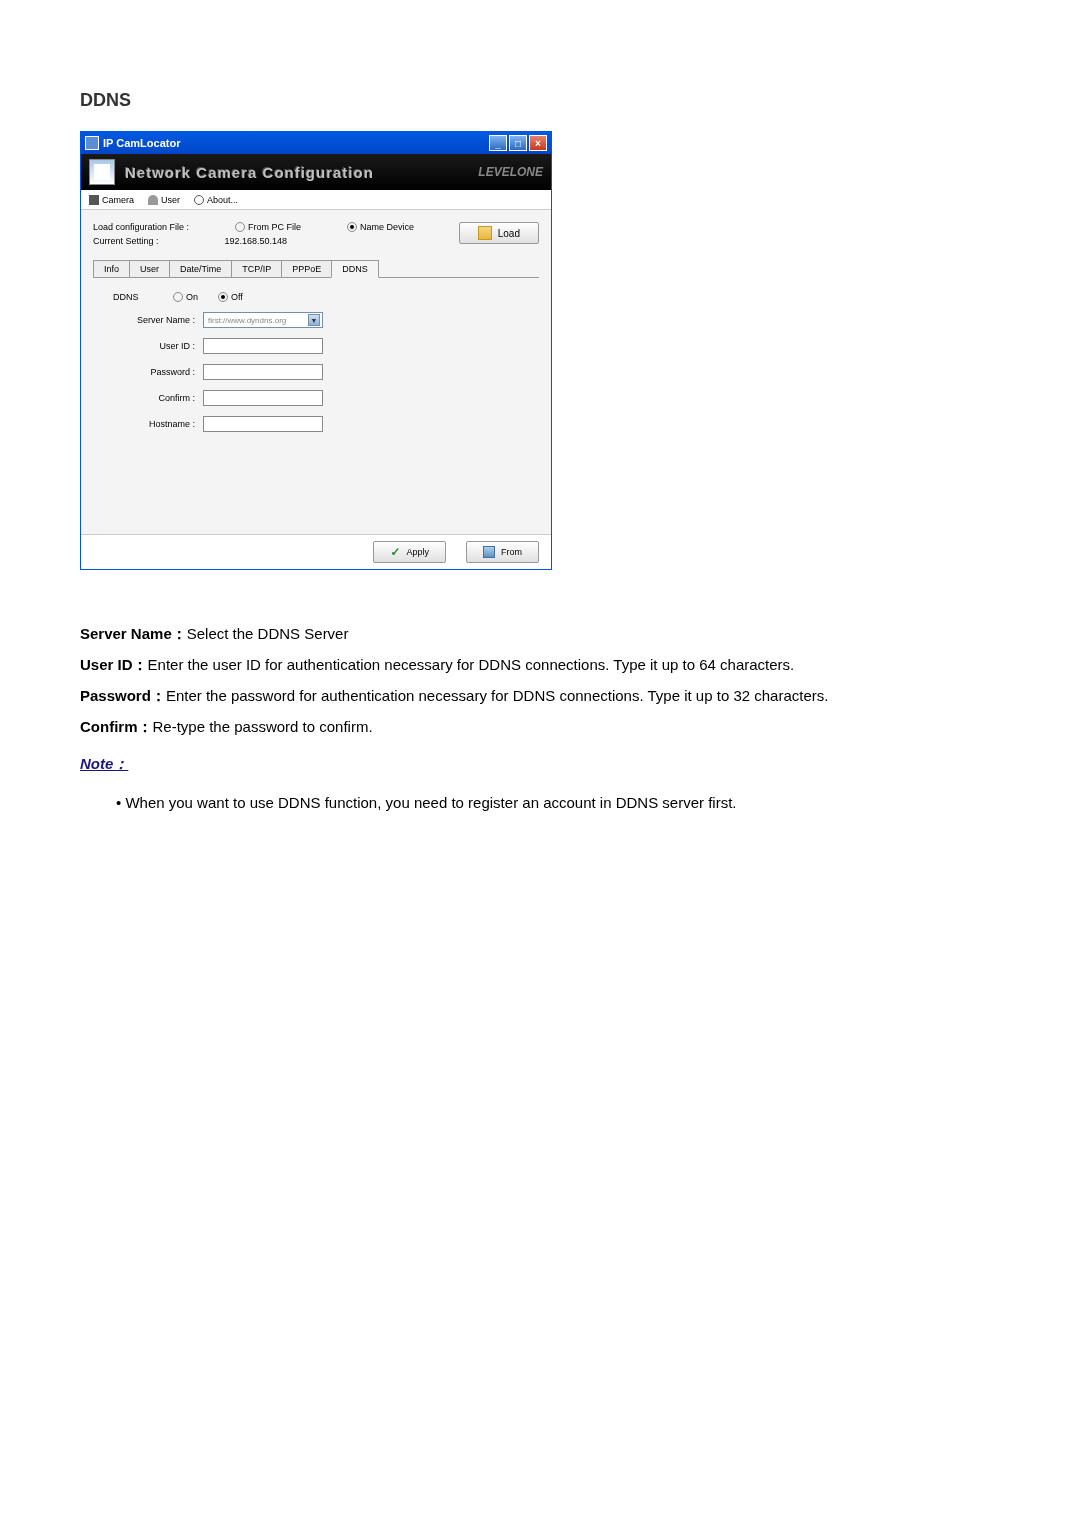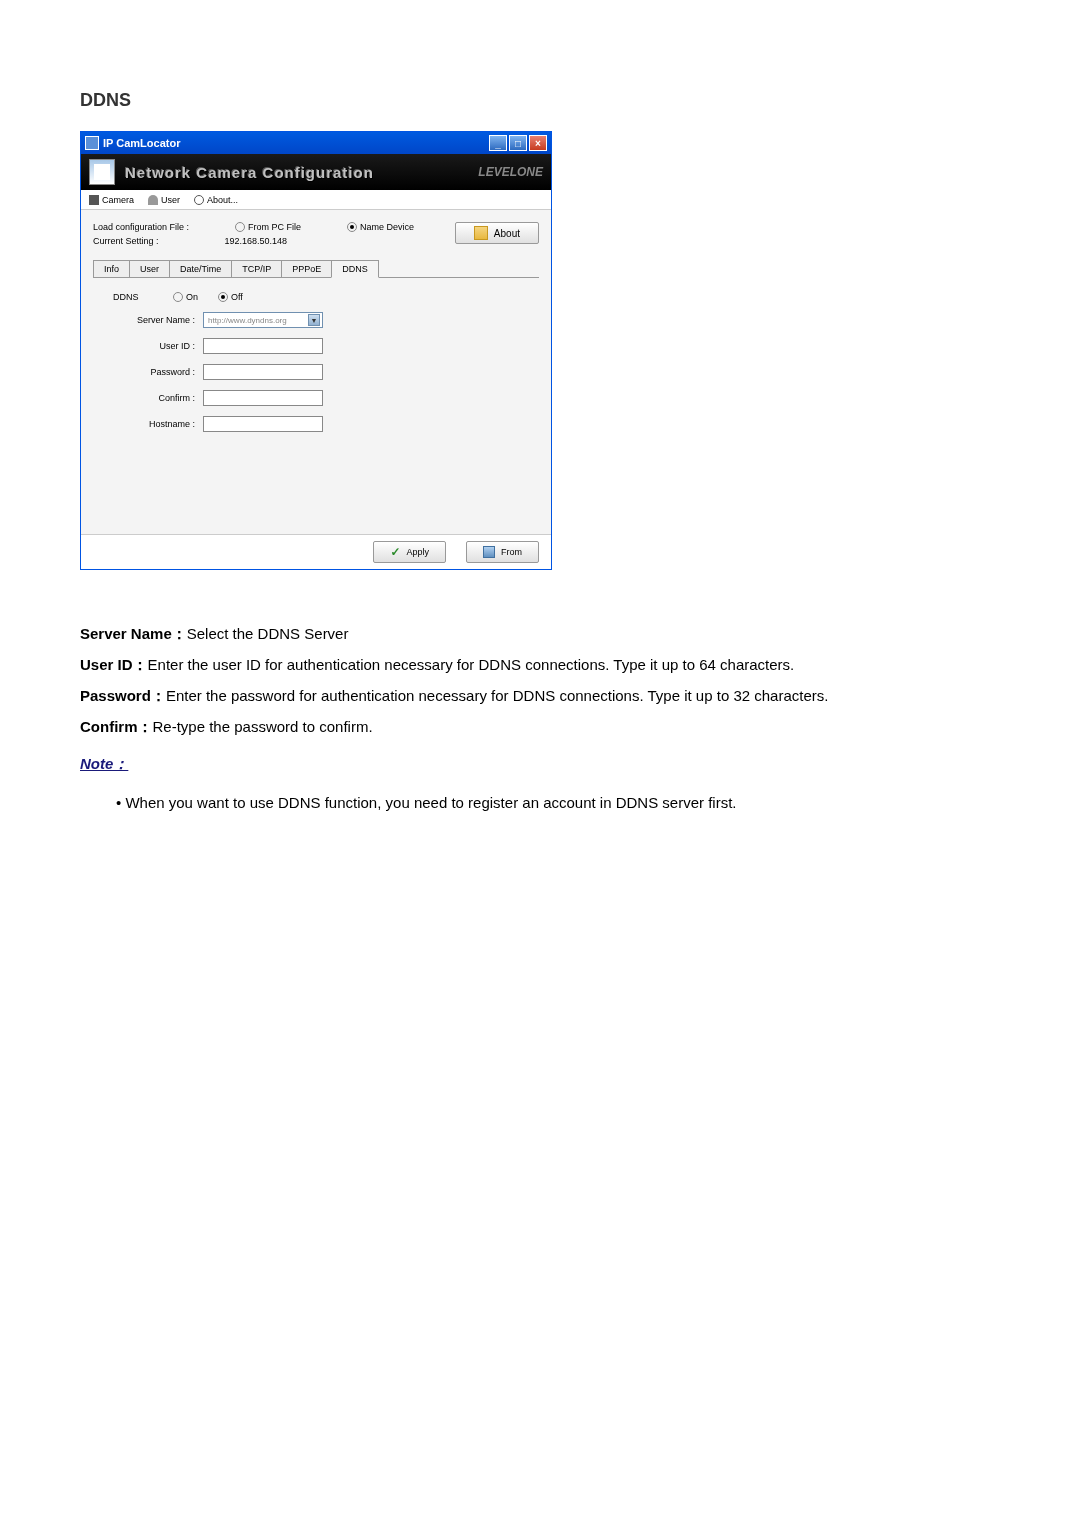--- a/index.html
+++ b/index.html
@@ -125,21 +125,21 @@
             <span>Name Device</span>
           </span>
         </div>
         <div class="load-row">
           <span>Current Setting :</span>
           <span style="margin-left:20px">192.168.50.148</span>
         </div>
       </div>
       <div class="load-btn">
         <span class="btn-icon folder-icon"></span>
-        <span>About</span>
+        <span>Load</span>
       </div>
     </div>
 
     <div class="tabs">
       <div class="tab">Info</div>
       <div class="tab">User</div>
       <div class="tab">Date/Time</div>
       <div class="tab">TCP/IP</div>
       <div class="tab">PPPoE</div>
       <div class="tab active">DDNS</div>
@@ -155,21 +155,21 @@
           </span>
           <span class="radio">
             <span class="radio-circle checked"></span>
             <span>Off</span>
           </span>
         </div>
       </div>
       <div class="form-row">
         <span class="form-label">Server Name :</span>
         <div class="form-select">
-          <span>http://www.dyndns.org</span>
+          <span>first://www.dyndns.org</span>
           <span class="select-arrow">▼</span>
         </div>
       </div>
       <div class="form-row">
         <span class="form-label">User ID :</span>
         <input class="form-input" style="">
       </div>
       <div class="form-row">
         <span class="form-label">Password :</span>
         <input class="form-input" type="password" style="">

